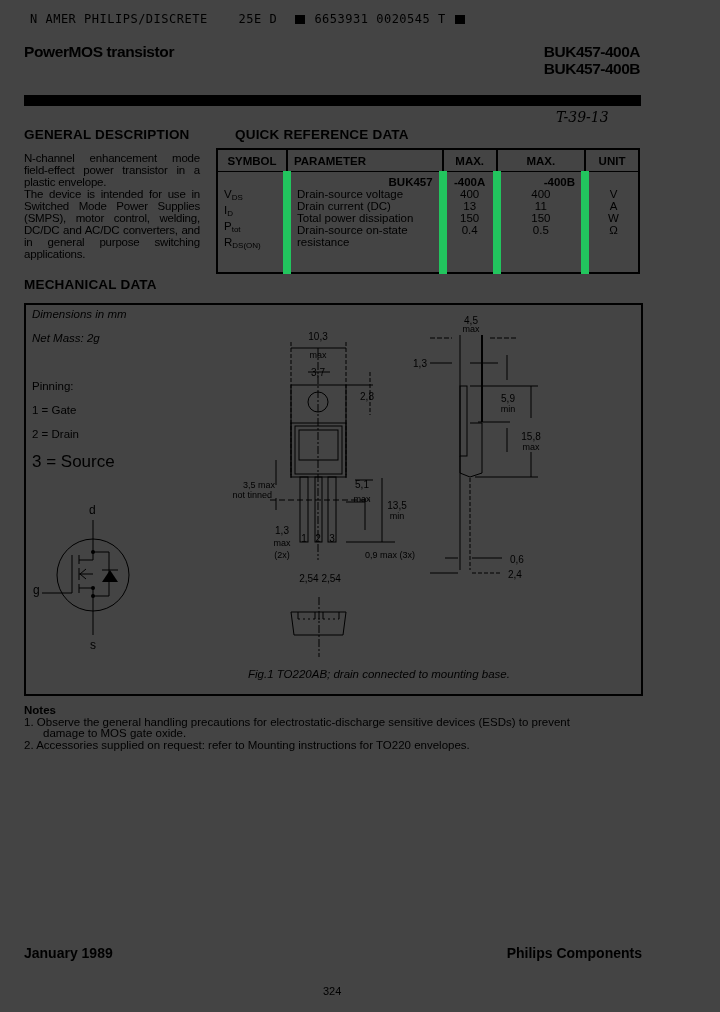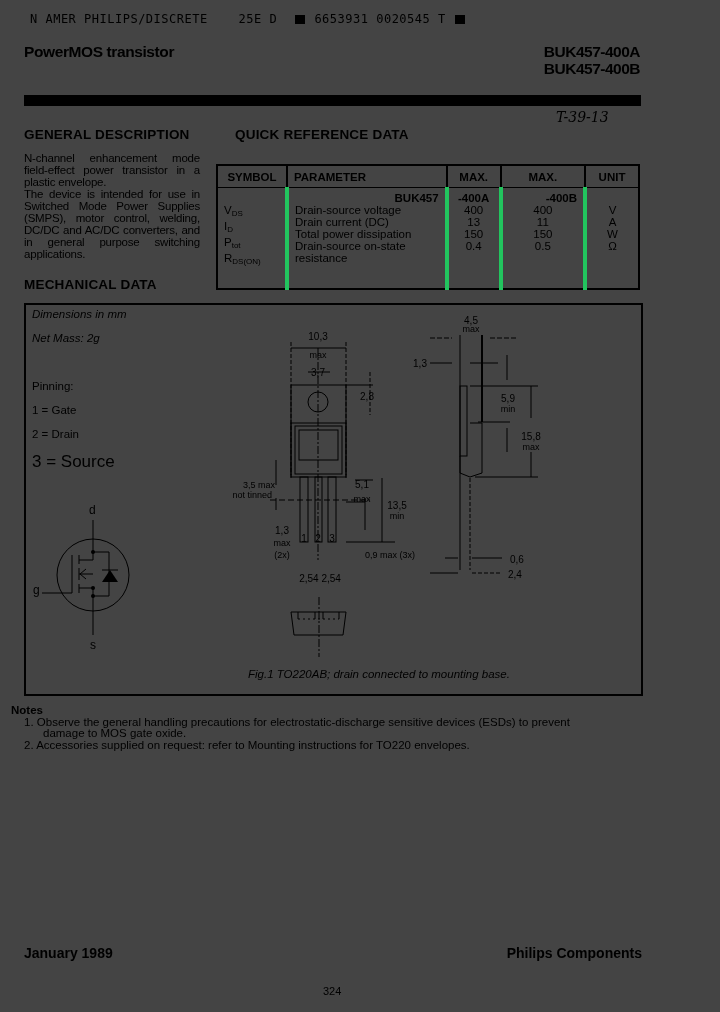--- a/index.html
+++ b/index.html
@@ -12,24 +12,24 @@
   .abs { position:absolute; }
   .scan-header { left:30px; top:12px; font-family:"DejaVu Sans Mono", monospace; font-size:12px; letter-spacing:0.5px; white-space:pre; }
   .scan-header .blk { display:inline-block; width:10px; height:9px; background:#000; vertical-align:middle; margin:0 2px; }
   .title { left:24px; top:43px; font-size:15.5px; font-weight:bold; letter-spacing:-0.4px; }
   .pn { right:80px; top:43px; font-size:15.5px; font-weight:bold; text-align:right; line-height:17px; letter-spacing:-0.5px;margin-left:32px; }
   .bar { left:24px; top:95px; width:617px; height:11px; background:#000; }
   .handnote { left:556px; top:109px; font-family:"DejaVu Serif", serif; font-size:14px; font-style:italic; }
   .h2 { font-size:13.5px; font-weight:bold; letter-spacing:0.2px;text-align:right; }
   .gd-text { left:24px; top:152px; width:176px; font-size:11.5px; line-height:12px; text-align:justify; letter-spacing:-0.2px; }
   .gd-text p { margin:0; }
-  table.qrd { position:absolute; left:216px; top:164px; width:424px; border-collapse:collapse; border:2px solid #000; font-size:11.5px;padding-left:14px; }
+  table.qrd { position:absolute; left:216px; top:148px; width:424px; border-collapse:collapse; border:2px solid #000; font-size:11.5px;padding-left:14px; }
   table.qrd th { font-weight:bold; height:21px; padding:0 6px; border-left:2px solid #000; border-bottom:1px solid #000; font-size:11.5px; }
   table.qrd th:first-child, table.qrd td:first-child { border-left:none; }
-  table.qrd td { border-left:4px solid #22c55e; vertical-align:top; padding:4px 6px 20px 6px; line-height:12px; }
+  table.qrd td { border-left:8px solid #22c55e; vertical-align:top; padding:4px 6px 20px 6px; line-height:12px; }
   .col-r { text-align:right; }
   .col-c { text-align:center; }
   .symbol-line { display:block; }
   .sub { font-size:8px; vertical-align:-2px; }
   .mech-box { left:24px; top:303px; width:615px; height:389px; border:2px solid #000; border-left-width:2px; }
   .note-item { font-size:11.5px; line-height:12px; }
   .fig-cap { font-style:italic; font-size:11.5px; }
   .footer-l { left:24px; top:945px; font-size:14px; font-weight:bold; }
   .footer-r { right:78px; top:945px; font-size:14px; font-weight:bold; }
   .page-num { left:323px; top:985px; font-size:11px; }
@@ -235,20 +235,20 @@
     <line x1="13" y1="17" x2="13" y2="24"></line>
     <line x1="30" y1="17" x2="30" y2="24"></line>
     <line x1="38" y1="17" x2="38" y2="24"></line>
     <line x1="54" y1="17" x2="54" y2="24"></line>
     <line x1="13" y1="24" x2="54" y2="24" stroke-dasharray="2,3"></line>
   </g>
 </svg>
 
 <div class="abs fig-cap" style="left:248px; top:668px;">Fig.1 TO220AB; drain connected to mounting base.</div>
 
-<div class="abs" style="left:11px; top:704px; font-size:11.5px; font-weight:bold;">Notes</div>
+<div class="abs" style="left:24px; top:704px; font-size:11.5px; font-weight:bold;">Notes</div>
 <div class="abs note-item" style="left:24px; top:716px;">1. Observe the  general handling precautions for electrostatic-discharge sensitive devices (ESDs) to prevent</div>
 <div class="abs note-item" style="left:43px; top:727px;">damage to MOS gate oxide.</div>
 <div class="abs note-item" style="left:24px; top:739px;">2. Accessories supplied on request: refer to Mounting instructions for TO220 envelopes.</div>
 
 <div class="abs footer-l">January 1989</div>
 <div class="abs footer-r">Philips Components</div>
 <div class="abs page-num">324</div>
 
 </body></html>

